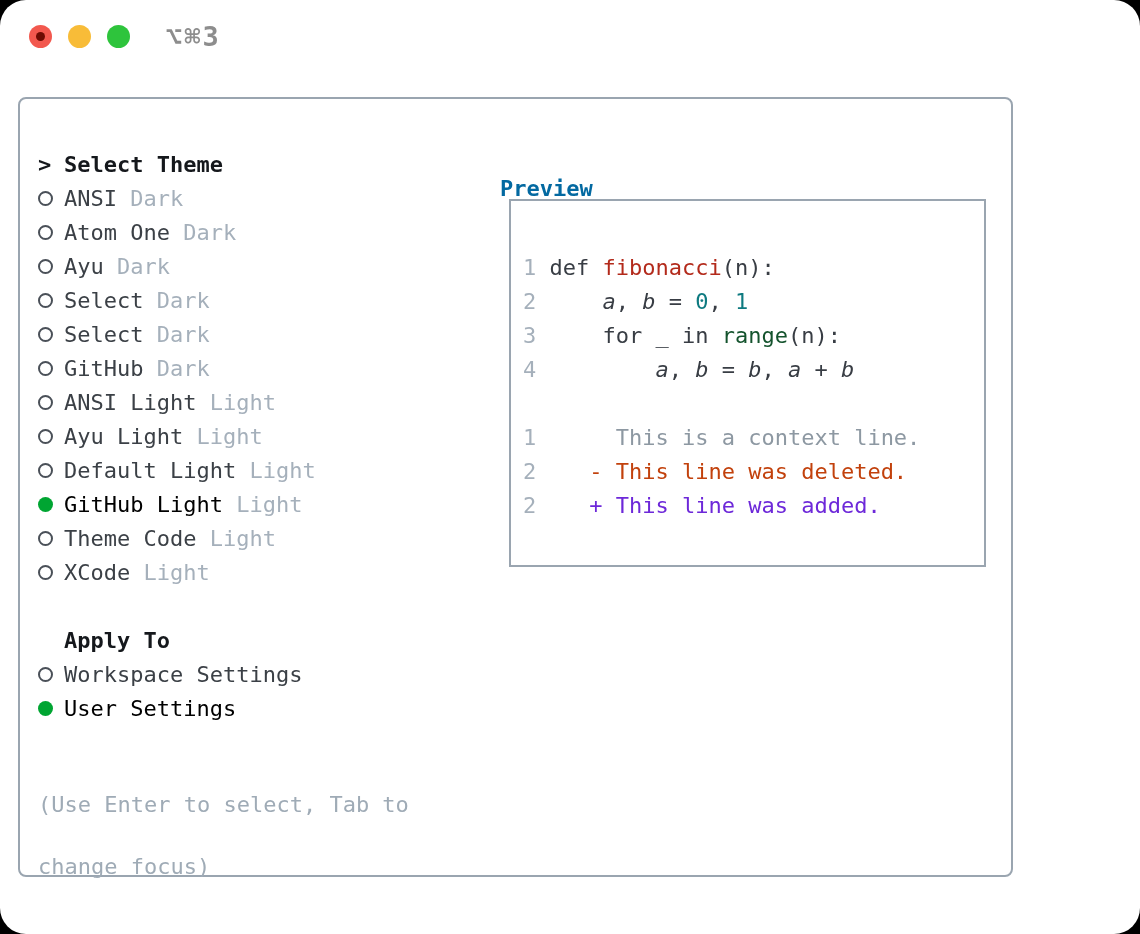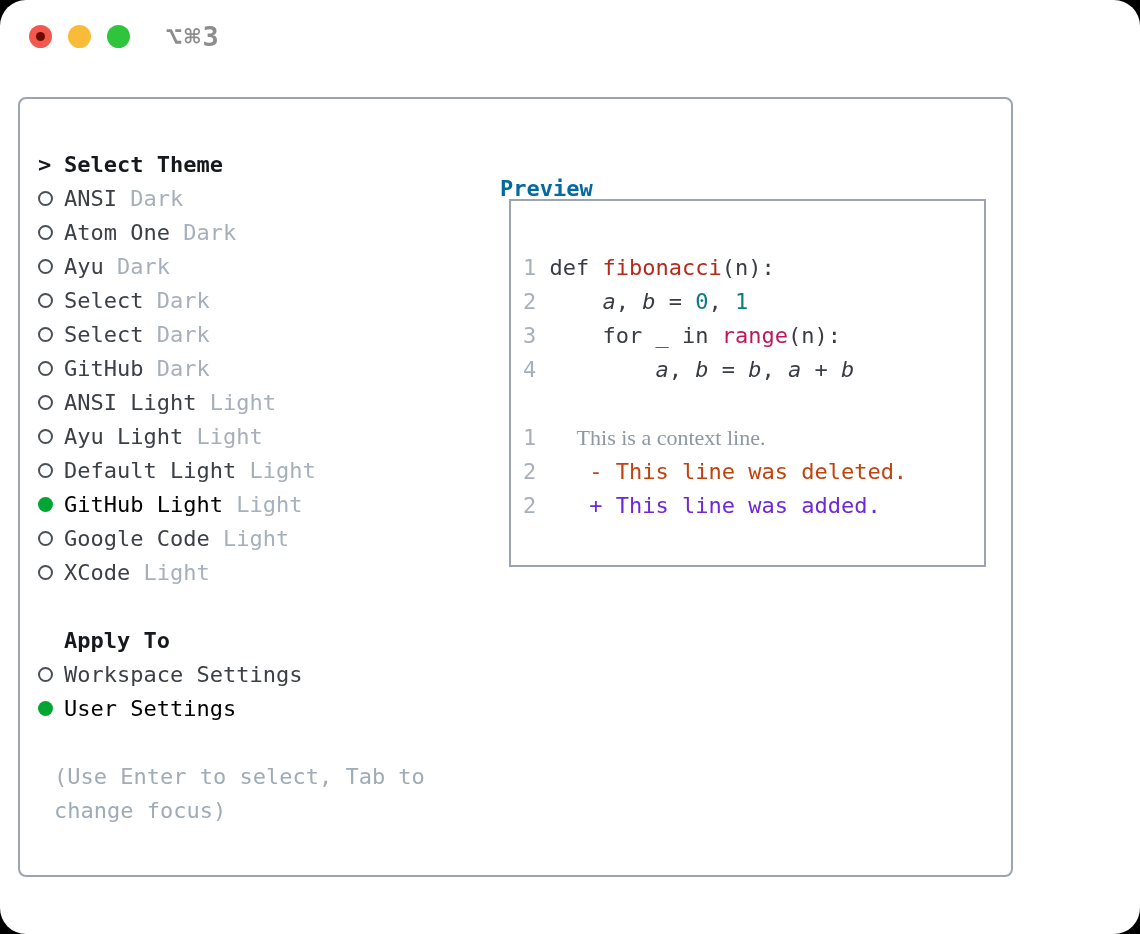--- a/index.html
+++ b/index.html
@@ -36,40 +36,40 @@
   .row{height:34px;display:flex;align-items:center;padding-left:18px;
        font-size:22px;color:#3b4046;white-space:pre;}
   .row .marker{width:26px;display:flex;align-items:center;flex:0 0 26px;}
   .hdr{font-weight:bold;color:#15181c;}
   .dot{width:15px;height:15px;border-radius:50%;border:2px solid #4a5058;
        box-sizing:border-box;}
   .dot.sel{background:#00a532;border:none;}
   .name-sel{color:#000000;}
   .tag{color:#a5b0bb;}
   .spacer{height:34px;}
-  .help{height:34px;display:flex;align-items:center;padding-left:34px;
-        font-size:22px;color:#9fabb6;white-space:pre;}
+  .help{height:34px;display:flex;align-items:center;padding-left:18px;
+        font-size:22px;color:#9fabb6;white-space:pre;margin-top:28px;}
   
   .preview-hdr{
     position:absolute;left:480px;top:48px;height:34px;display:flex;
     align-items:center;font-size:22px;font-weight:bold;color:#0369a1;margin-top:24px;
   }
   .preview-box{
     position:absolute;left:489px;top:100px;width:477px;height:368px;
     border:2px solid #9aa5b0;box-sizing:border-box;background:#fff;
     padding:50px 0 0 12px;overflow:hidden;
   }
   .cl{height:34px;font-size:22px;white-space:pre;line-height:34px;}
   .s-ln{color:#a5b0bb;}
   .s-t{color:#383d44;}
   .s-fn{color:#b32a1b;}
   .s-nm{color:#0e7a80;}
-  .s-bi{color:#be185d;}
+  .s-bi{color:#14532d;}
   .s-it{color:#383d44;font-style:italic;}
-  .s-ctx{color:#8d98a2;font-family:Liberation Serif, serif;}
+  .s-ctx{color:#8d98a2;}
   .s-del{color:#c2410c;}
   .s-add{color:#6d28d9;}
 </style>
 </head>
 <body>
 
 <div class="window">
 
   <div class="titlebar">
     <div class="lights">
@@ -91,21 +91,21 @@
           <div class="row"><span class="marker"><span class="dot"></span></span><span class="">ANSI</span><span class="tag"> Dark</span></div>
           <div class="row"><span class="marker"><span class="dot"></span></span><span class="">Atom One</span><span class="tag"> Dark</span></div>
           <div class="row"><span class="marker"><span class="dot"></span></span><span class="">Ayu</span><span class="tag"> Dark</span></div>
           <div class="row"><span class="marker"><span class="dot"></span></span><span class="">Select</span><span class="tag"> Dark</span></div>
           <div class="row"><span class="marker"><span class="dot"></span></span><span class="">Select</span><span class="tag"> Dark</span></div>
           <div class="row"><span class="marker"><span class="dot"></span></span><span class="">GitHub</span><span class="tag"> Dark</span></div>
           <div class="row"><span class="marker"><span class="dot"></span></span><span class="">ANSI Light</span><span class="tag"> Light</span></div>
           <div class="row"><span class="marker"><span class="dot"></span></span><span class="">Ayu Light</span><span class="tag"> Light</span></div>
           <div class="row"><span class="marker"><span class="dot"></span></span><span class="">Default Light</span><span class="tag"> Light</span></div>
           <div class="row"><span class="marker"><span class="dot sel"></span></span><span class="name-sel">GitHub Light</span><span class="tag"> Light</span></div>
-          <div class="row"><span class="marker"><span class="dot"></span></span><span class="">Google Code</span><span class="tag"> Light</span></div>
+          <div class="row"><span class="marker"><span class="dot"></span></span><span class="">Theme Code</span><span class="tag"> Light</span></div>
           <div class="row"><span class="marker"><span class="dot"></span></span><span class="">XCode</span><span class="tag"> Light</span></div>
         </div>
       <div class="spacer"></div>
       <div class="row">
         <span class="marker"></span>
         <span class="hdr">Apply To</span>
       </div>
       <div id="apply-list">
           <div class="row"><span class="marker"><span class="dot"></span></span><span class="">Workspace Settings</span></div>
           <div class="row"><span class="marker"><span class="dot sel"></span></span><span class="name-sel">User Settings</span></div>

